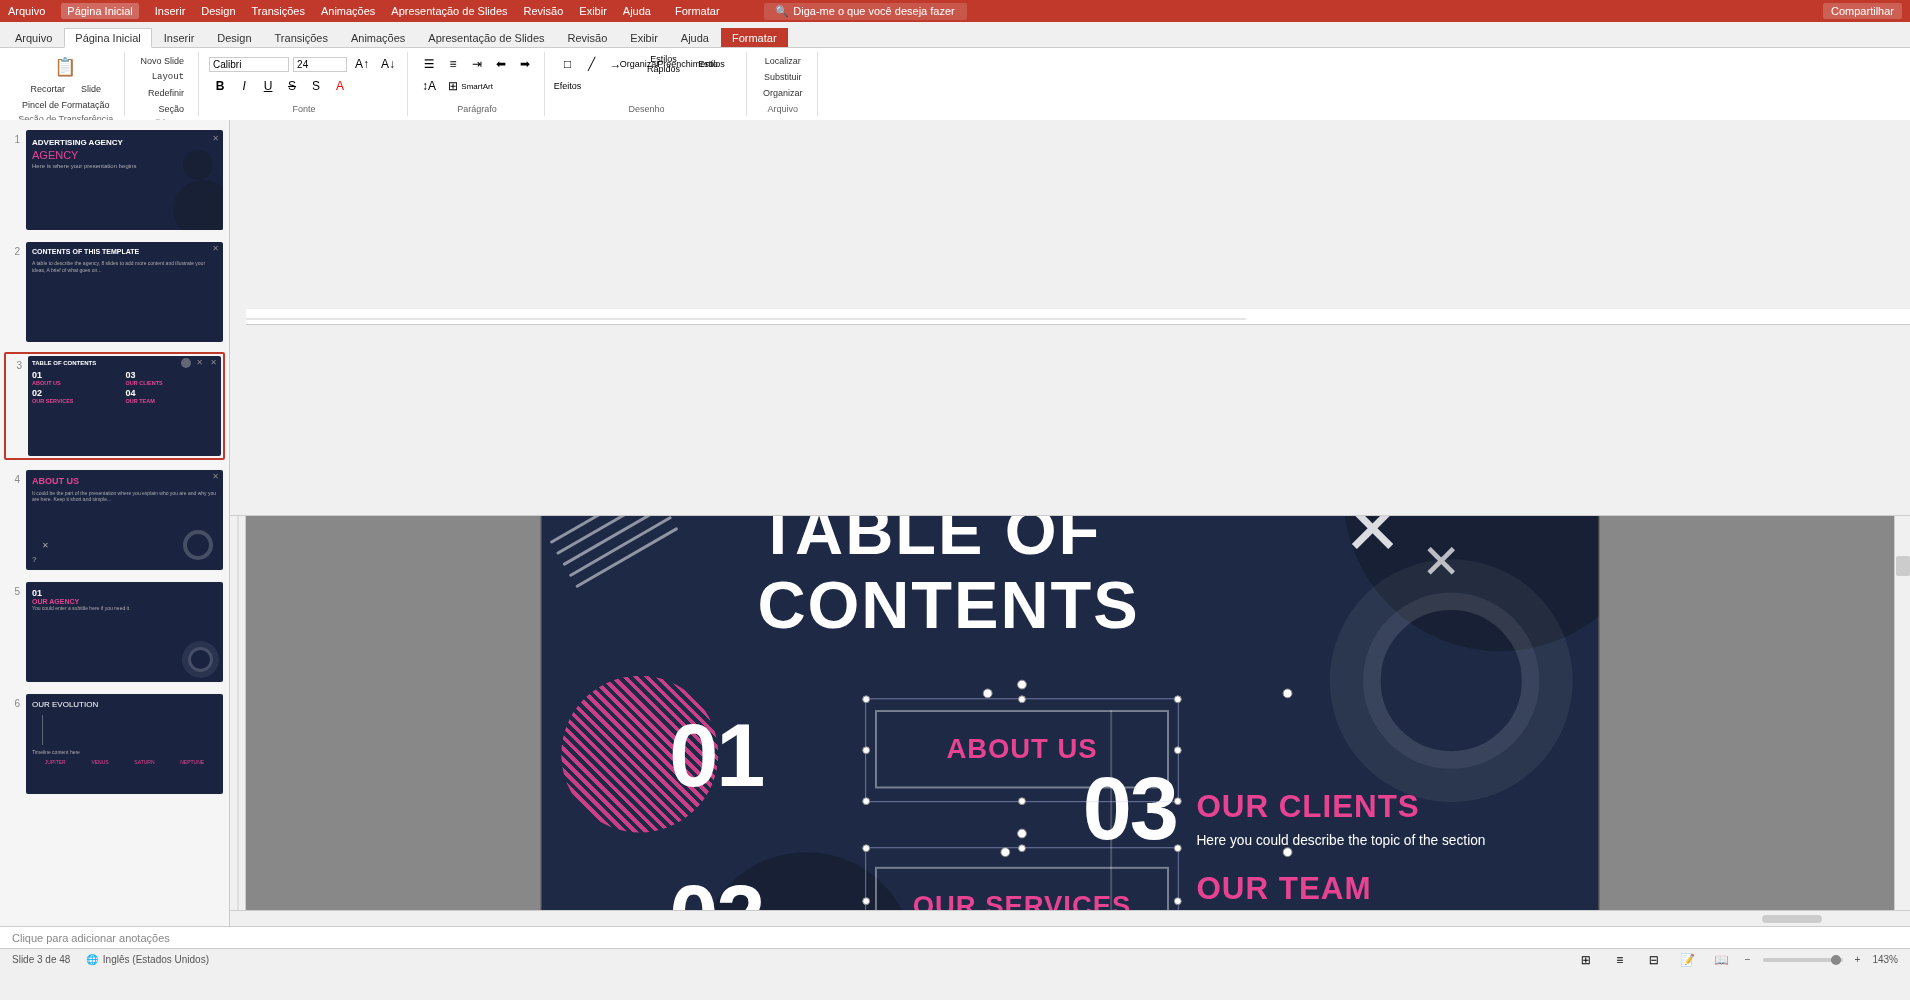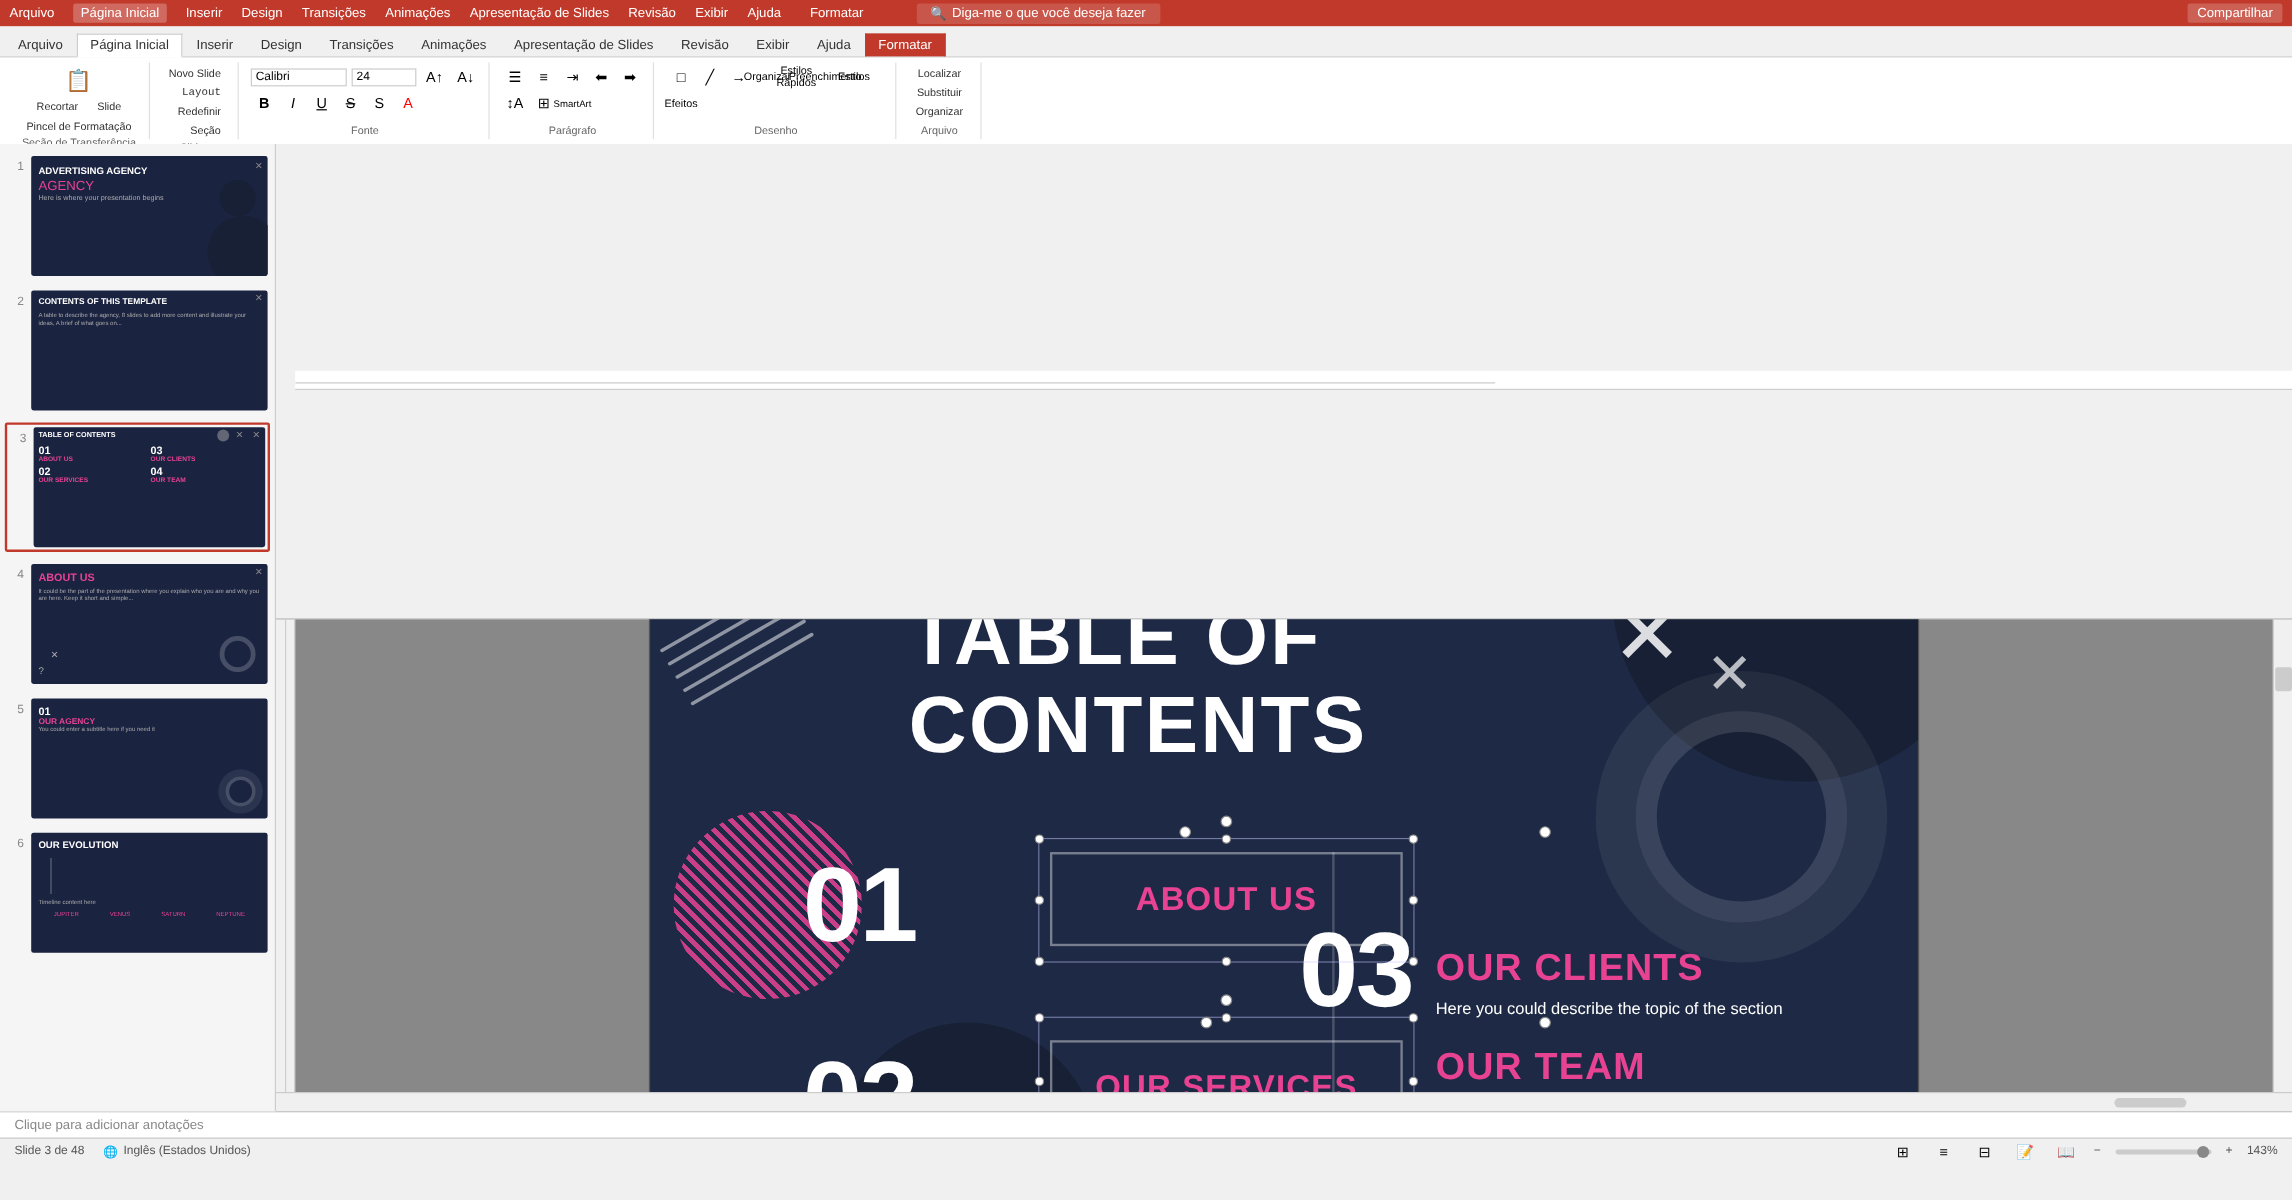--- a/index.html
+++ b/index.html
@@ -154,21 +154,21 @@
     .s4-text { color: #aaa; font-size: 5px; margin-top: 4px; }
 
     
     .s5-preview { background: #1a2340; padding: 6px; }
     .s5-num { color: white; font-size: 9px; font-weight: bold; }
     .s5-label { color: #e84393; font-size: 7px; font-weight: bold; }
     .s5-sub { color: #aaa; font-size: 5px; }
 
     
     .s6-preview { background: #1a2340; padding: 6px; }
-    .s6-title { color: white; font-size: 8px; font-weight: bold; }
+    .s6-title { color: white; font-size: 8px; font-weight: normal; }
 
     
     .canvas-area {
       flex: 1;
       display: flex;
       flex-direction: column;
       background: #888;
       overflow: hidden;
       position: relative;
     }

